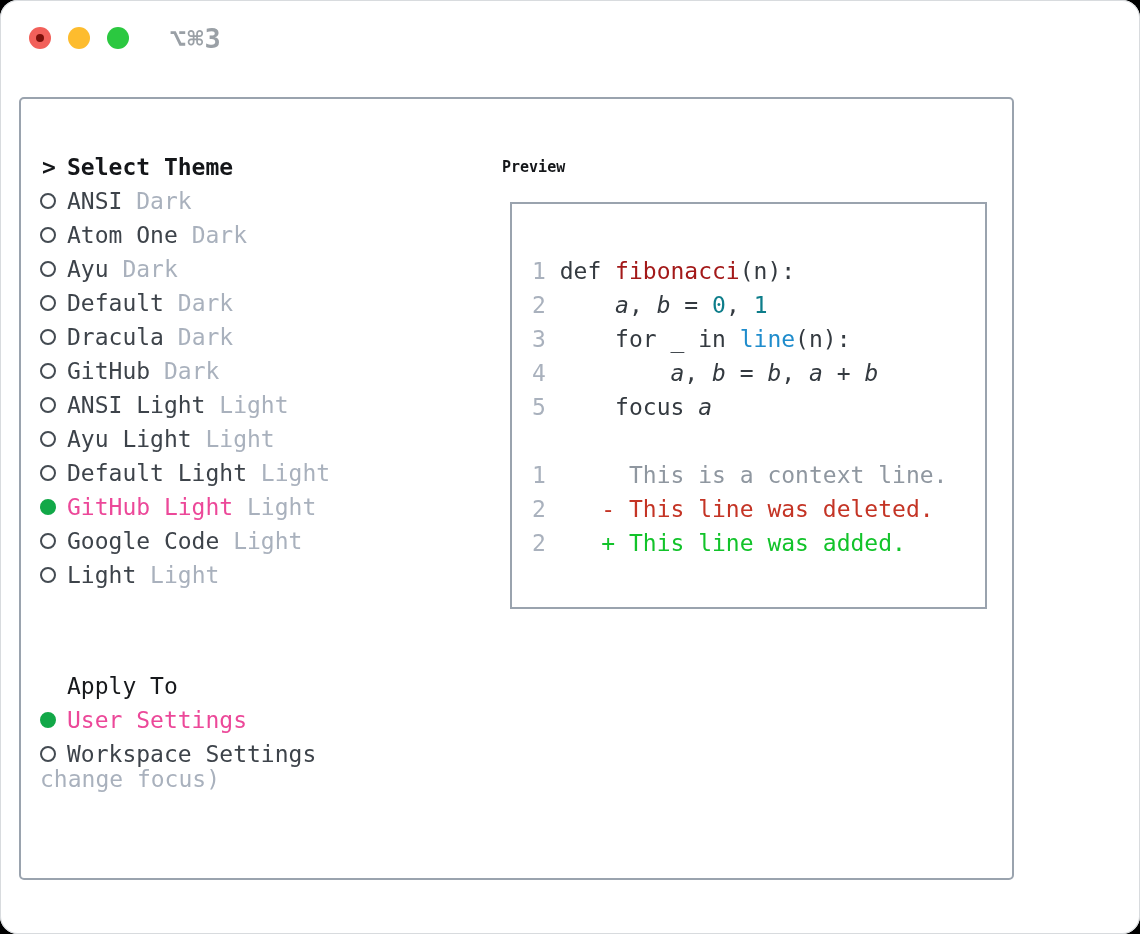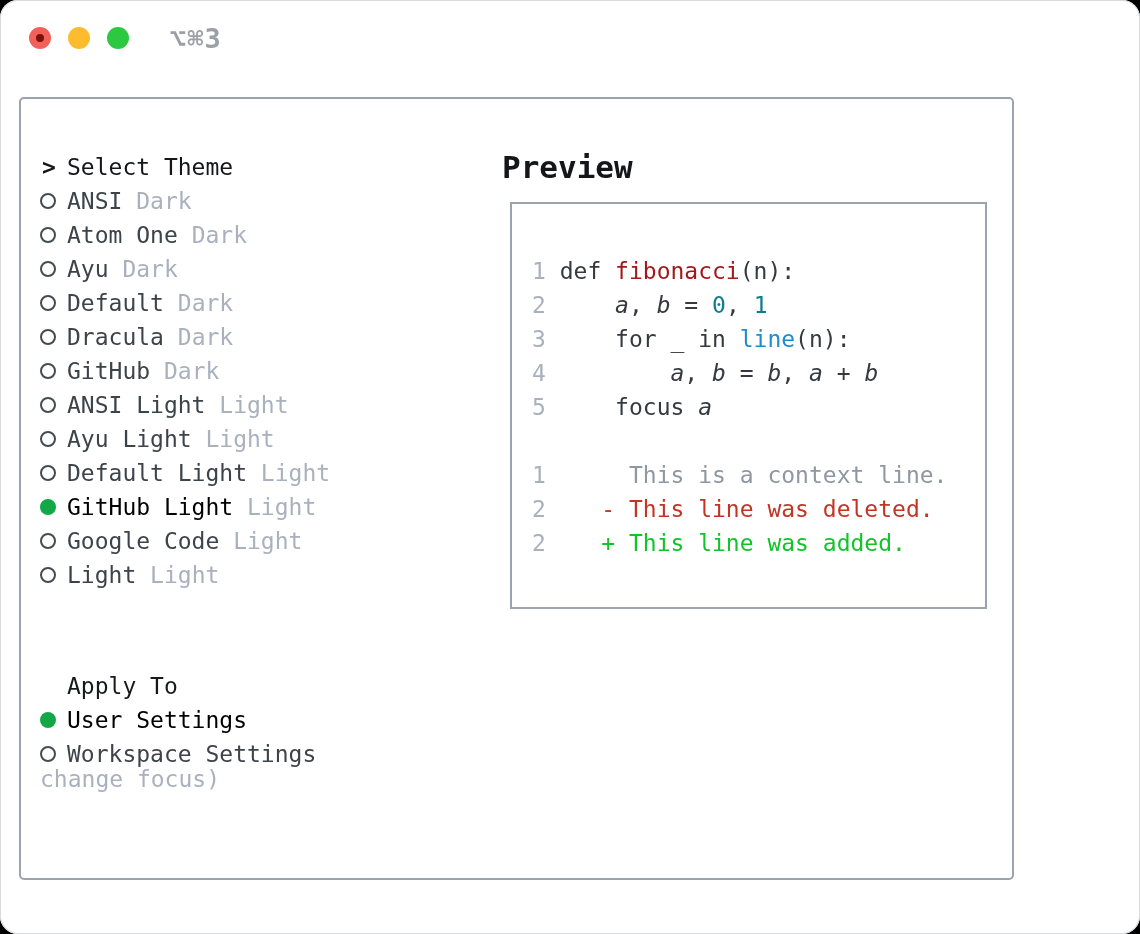--- a/index.html
+++ b/index.html
@@ -31,31 +31,31 @@
     position:absolute; left:19px; top:97px; width:995px; height:783px;
     border:2px solid #9aa3ae; border-radius:5px; background:#fff;
   }
   .row { height:34px; display:flex; align-items:center; font-size:23px; color:#3d434a; white-space:pre; }
   .radio {
     flex:0 0 auto; width:16px; height:16px; border:2px solid #444b52; border-radius:50%;
     margin-right:11px; background:transparent;
   }
   .radio.sel { background:#12a848; border-color:#12a848; }
   .variant { color:#a9b1bd; }
-  .item-name.sel { color:#000000; }
+  .item-name.sel { color:#ec4899; }
   .select-block { position:absolute; left:19px; top:51px; }
   .hdr-row { padding-left:2px; }
   .prompt { display:inline-block; width:25px; font-weight:bold; color:#141619; }
-  .blk-title { font-weight:normal; color:#141619; }
+  .blk-title { font-weight:bold; color:#141619; }
   .apply-block { position:absolute; left:19px; top:527px; }
   .apply-title-row { padding-left:27px; color:#17191c;margin-top:43px; }
   .hint-block { position:absolute; left:19px; top:663px; }
   .hint-line { color:#a9b1bd; }
   
-  .preview-title-row { position:absolute; left:481px; top:51px; font-weight:bold; color:#141619; font-size:31px; height:34px; display:flex; align-items:center;}
+  .preview-title-row { position:absolute; left:481px; top:51px; font-weight:bold; color:#141619; font-size:15px; height:34px; display:flex; align-items:center;}
   .preview-box {
     position:absolute; left:489px; top:103px; width:477px; height:407px;
     border:2px solid #9aa3ae; background:#fff; padding:50px 0 0 20px; overflow:hidden;
   }
   .pline { height:34px; font-size:23px; white-space:pre; color:#343a40; display:flex; align-items:center;}
   .lno { color:#a9b1bd; }
   .tok-func { color:#a31919; }
   .tok-lit  { color:#0d7d8a; }
   .tok-call { color:#1f8ccc; }
   .tok-var  { font-style:italic; }

